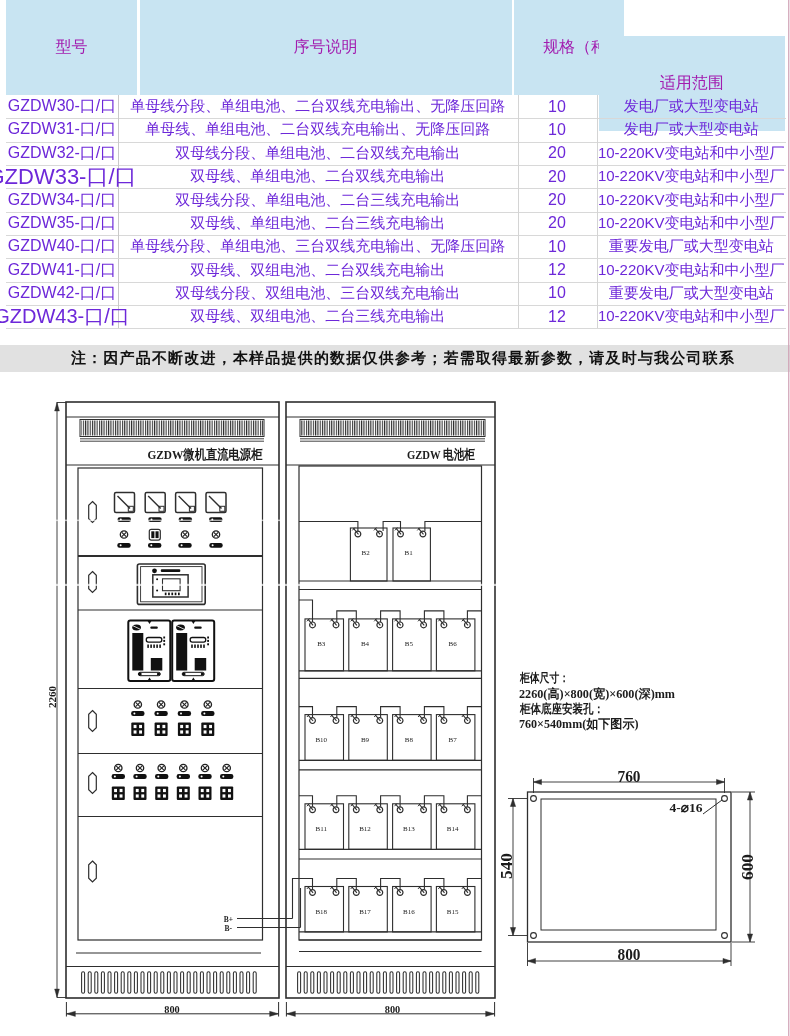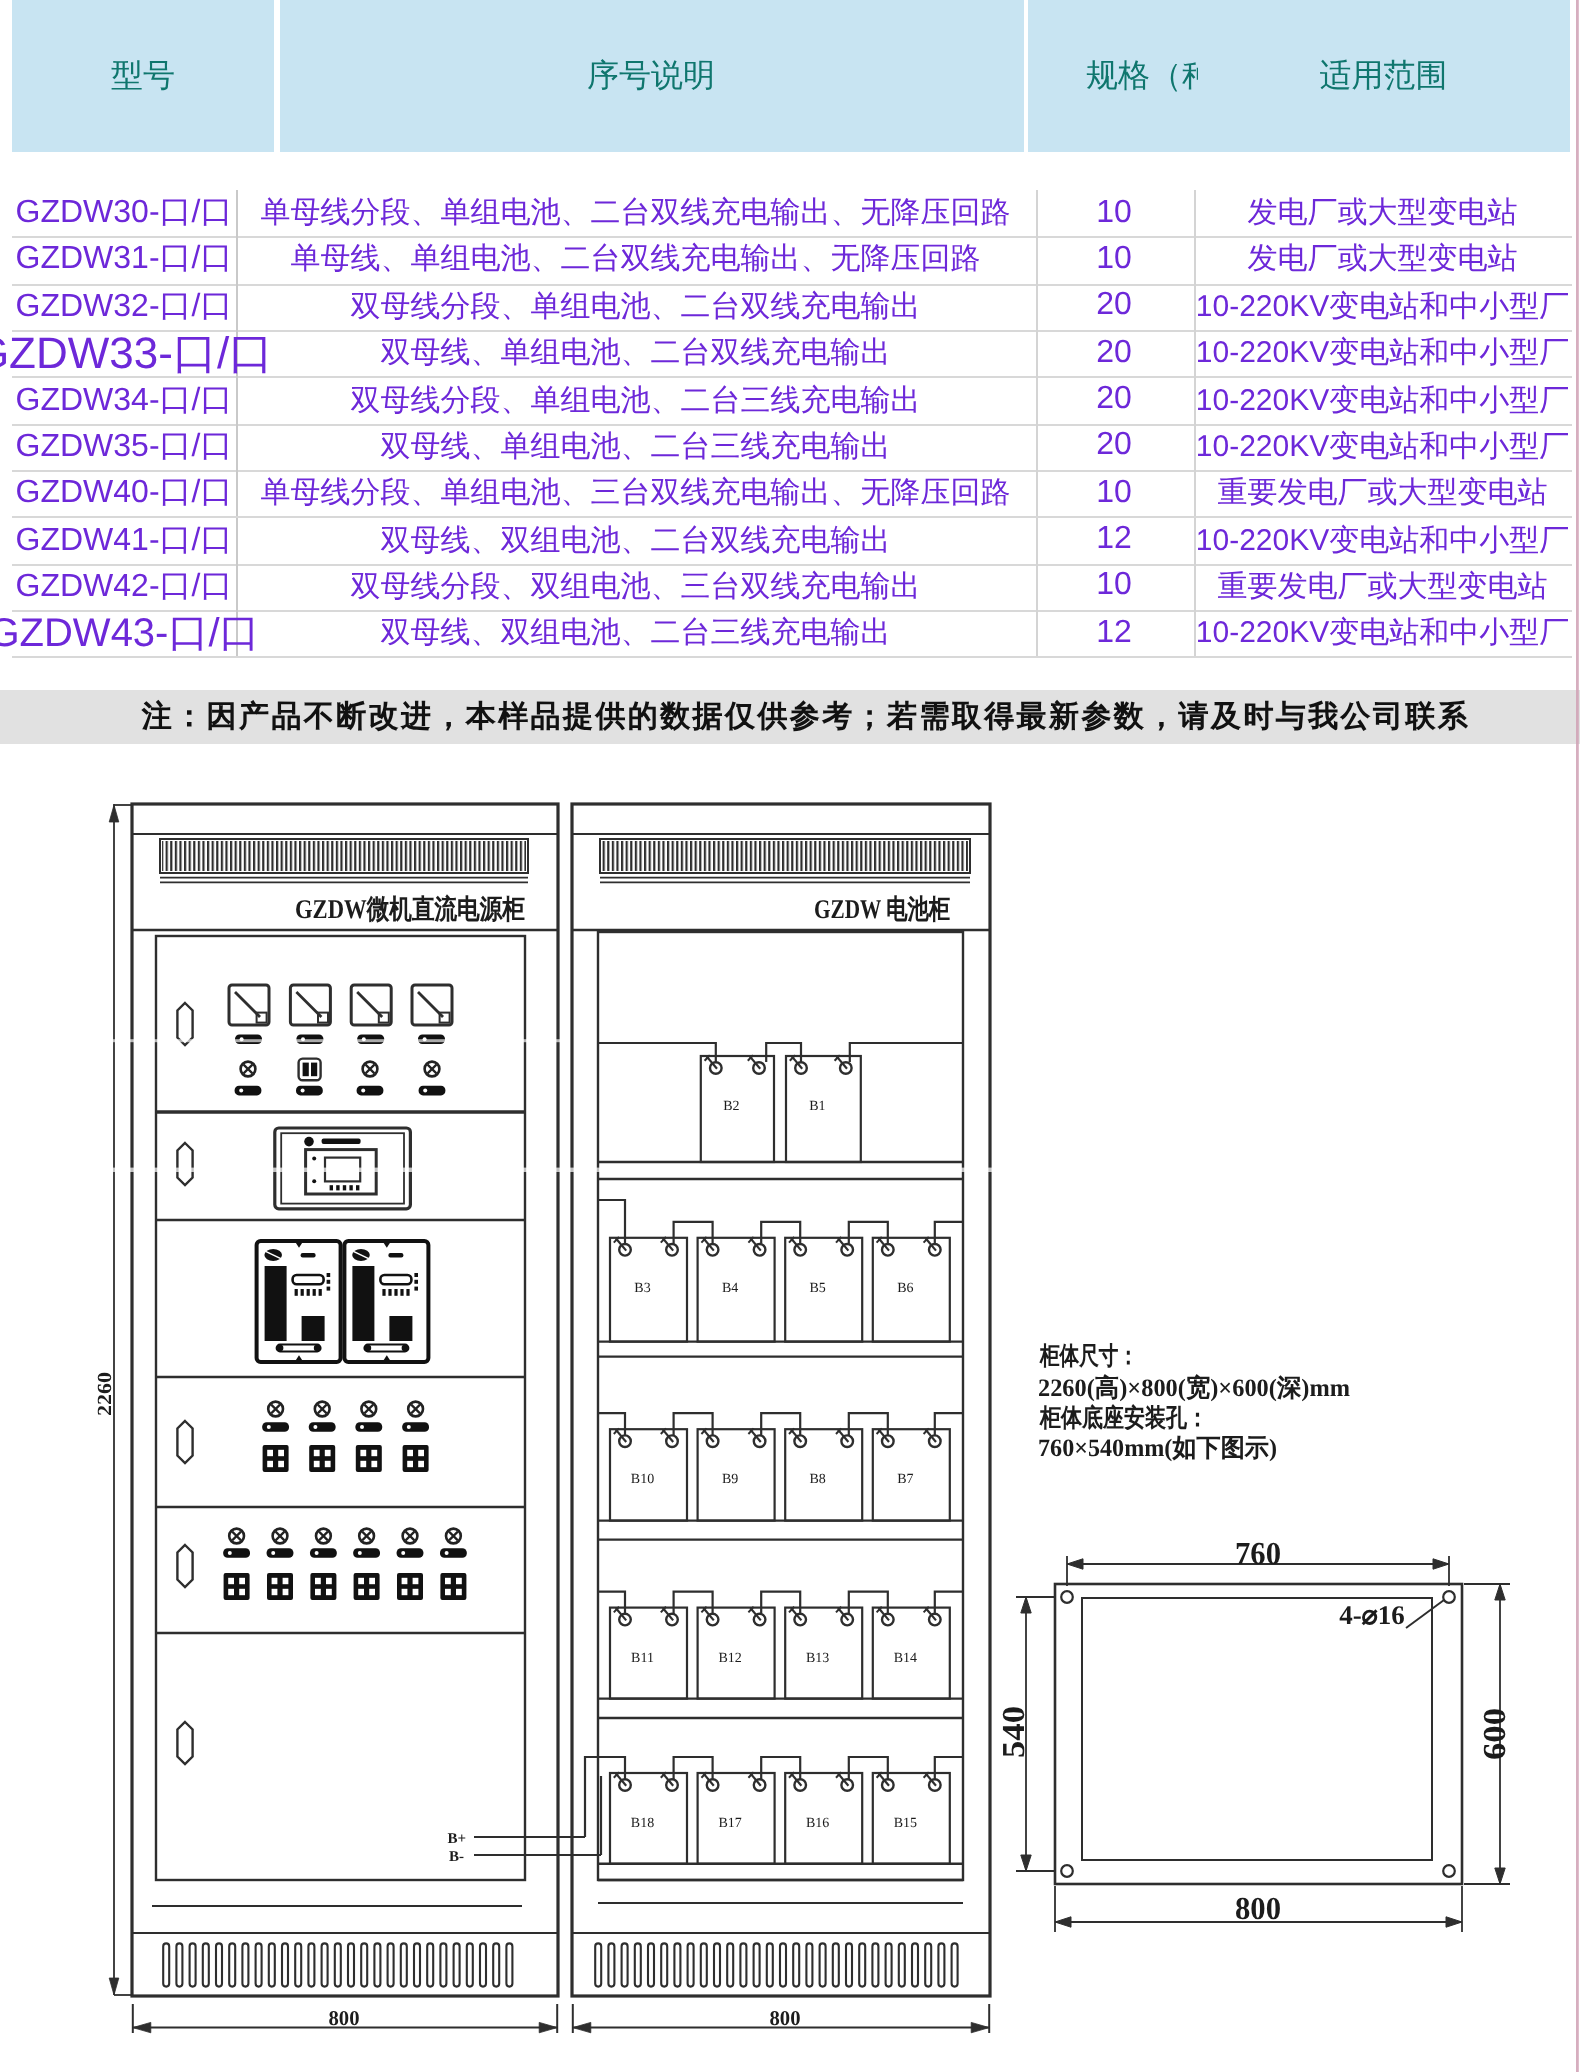--- a/index.html
+++ b/index.html
@@ -1,28 +1,28 @@
 <!DOCTYPE html>
 <html><head><meta charset="utf-8">
 <style>
 html,body{margin:0;padding:0;background:#fff;}
 body{width:790px;height:1036px;position:relative;overflow:hidden;
  font-family:"Liberation Sans", sans-serif;}
-.hc{position:absolute;top:0;height:76px;background:#c8e4f2;display:flex;
- align-items:center;justify-content:center;font-size:16px;color:#0f766e;}
+.hc{position:absolute;top:0;height:95px;background:#c8e4f2;display:flex;
+ align-items:center;justify-content:center;font-size:16px;color:#a21caf;}
 .cell{position:absolute;display:flex;align-items:center;justify-content:center;
  font-size:15px;color:#6d28d9;white-space:nowrap;}
 </style></head>
 <body>
 
 <div>
 <div class="hc" style="left:6px;width:131px;">型号</div>
 <div class="hc" style="left:139.5px;width:372px;">序号说明</div>
 <div class="hc" style="left:514px;width:82px;padding-left:28px;">规格（种）</div>
-<div class="hc" style="left:598.5px;width:186.5px;">适用范围</div>
+<div class="hc" style="left:598.5px;width:186.5px;margin-top:36px;">适用范围</div>
 </div>
 
 <div>
 <div class="cell" style="left:6px;top:95.0px;width:112px;height:23.35px;border-bottom:1px solid #d8d8d8;border-right:1px solid #c9c9c9;font-size:16px;">GZDW30-口/口</div>
     <div class="cell" style="left:118px;top:95.0px;width:399.5px;height:23.35px;border-bottom:1px solid #d8d8d8;border-right:1px solid #d4d4d4;">单母线分段、单组电池、二台双线充电输出、无降压回路</div>
     <div class="cell" style="left:517.5px;top:95.0px;width:79px;height:23.35px;border-bottom:1px solid #d8d8d8;border-right:1px solid #d4d4d4;font-size:16px;">10</div>
     <div class="cell" style="left:596.5px;top:95.0px;width:189.5px;height:23.35px;border-bottom:1px solid #d8d8d8;">发电厂或大型变电站</div>
 <div class="cell" style="left:6px;top:118.3px;width:112px;height:23.35px;border-bottom:1px solid #d8d8d8;border-right:1px solid #c9c9c9;font-size:16px;">GZDW31-口/口</div>
     <div class="cell" style="left:118px;top:118.3px;width:399.5px;height:23.35px;border-bottom:1px solid #d8d8d8;border-right:1px solid #d4d4d4;">单母线、单组电池、二台双线充电输出、无降压回路</div>
     <div class="cell" style="left:517.5px;top:118.3px;width:79px;height:23.35px;border-bottom:1px solid #d8d8d8;border-right:1px solid #d4d4d4;font-size:16px;">10</div>

